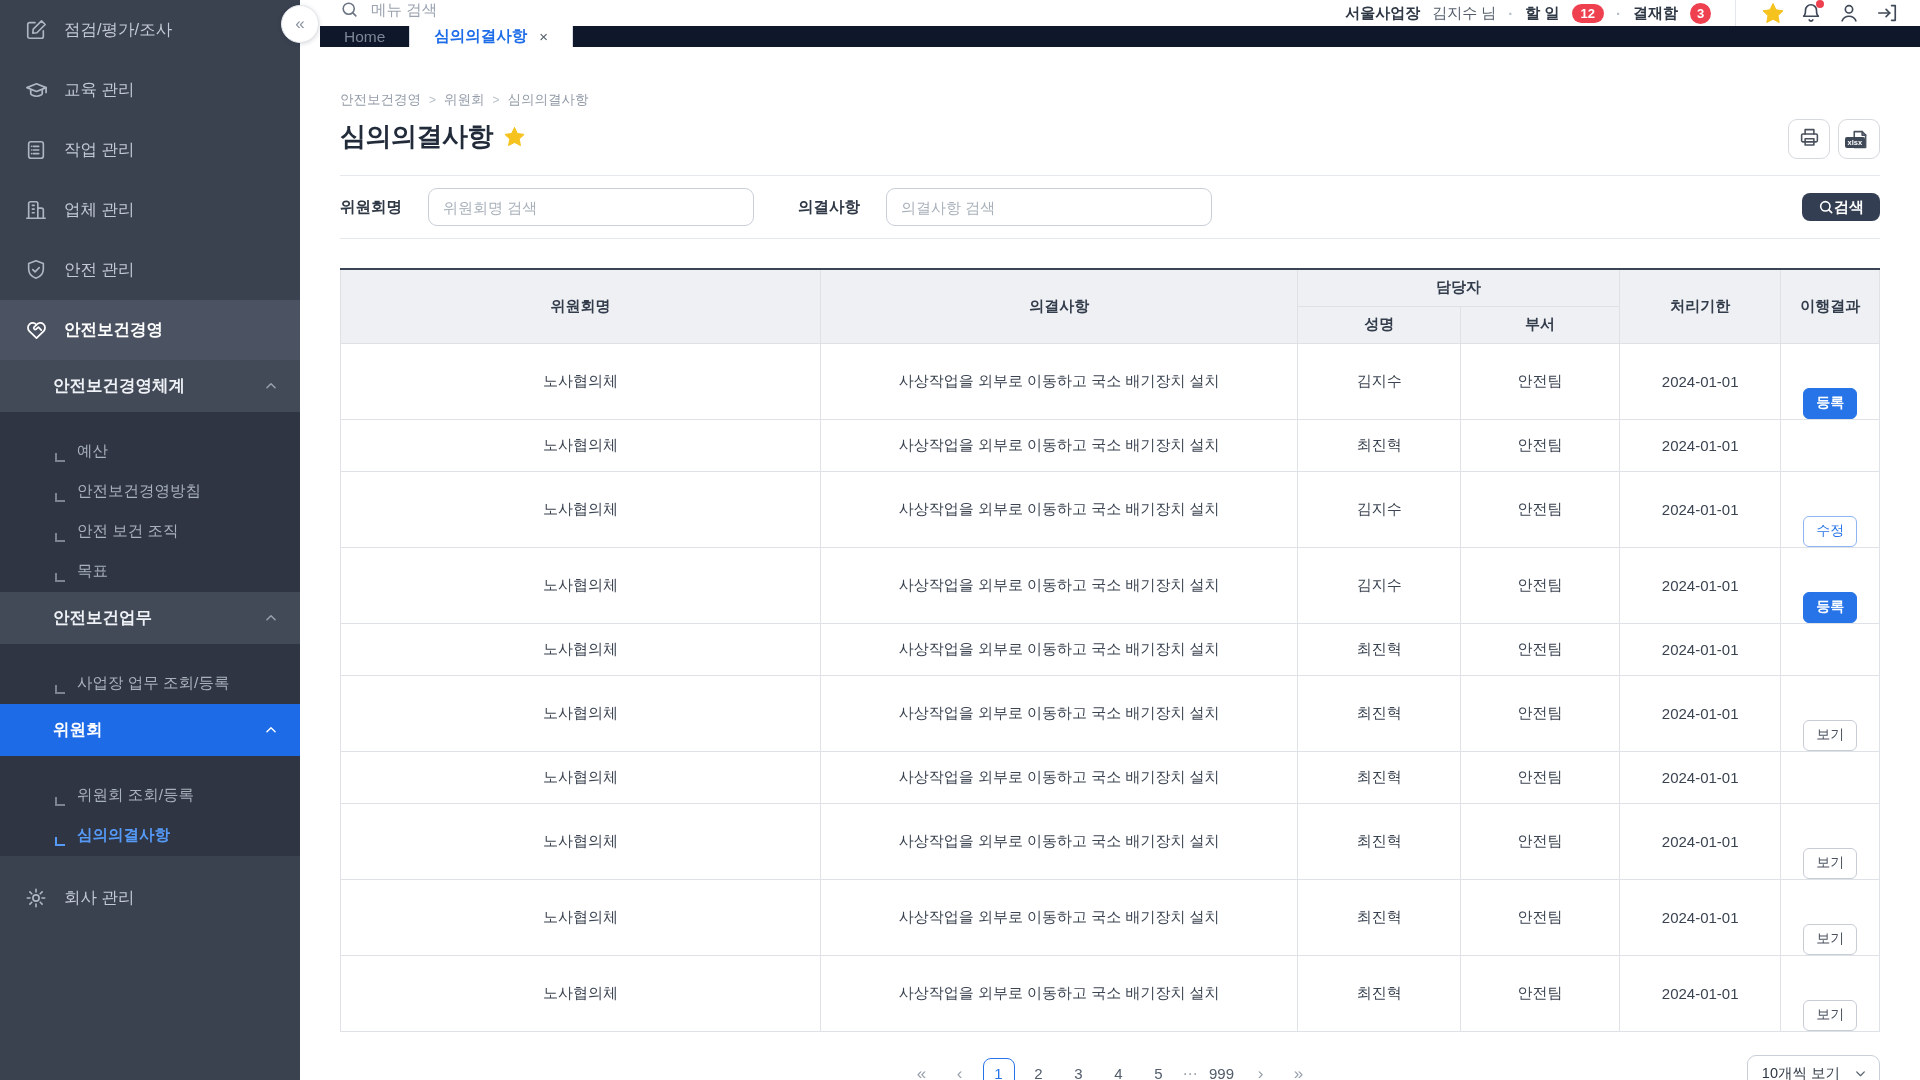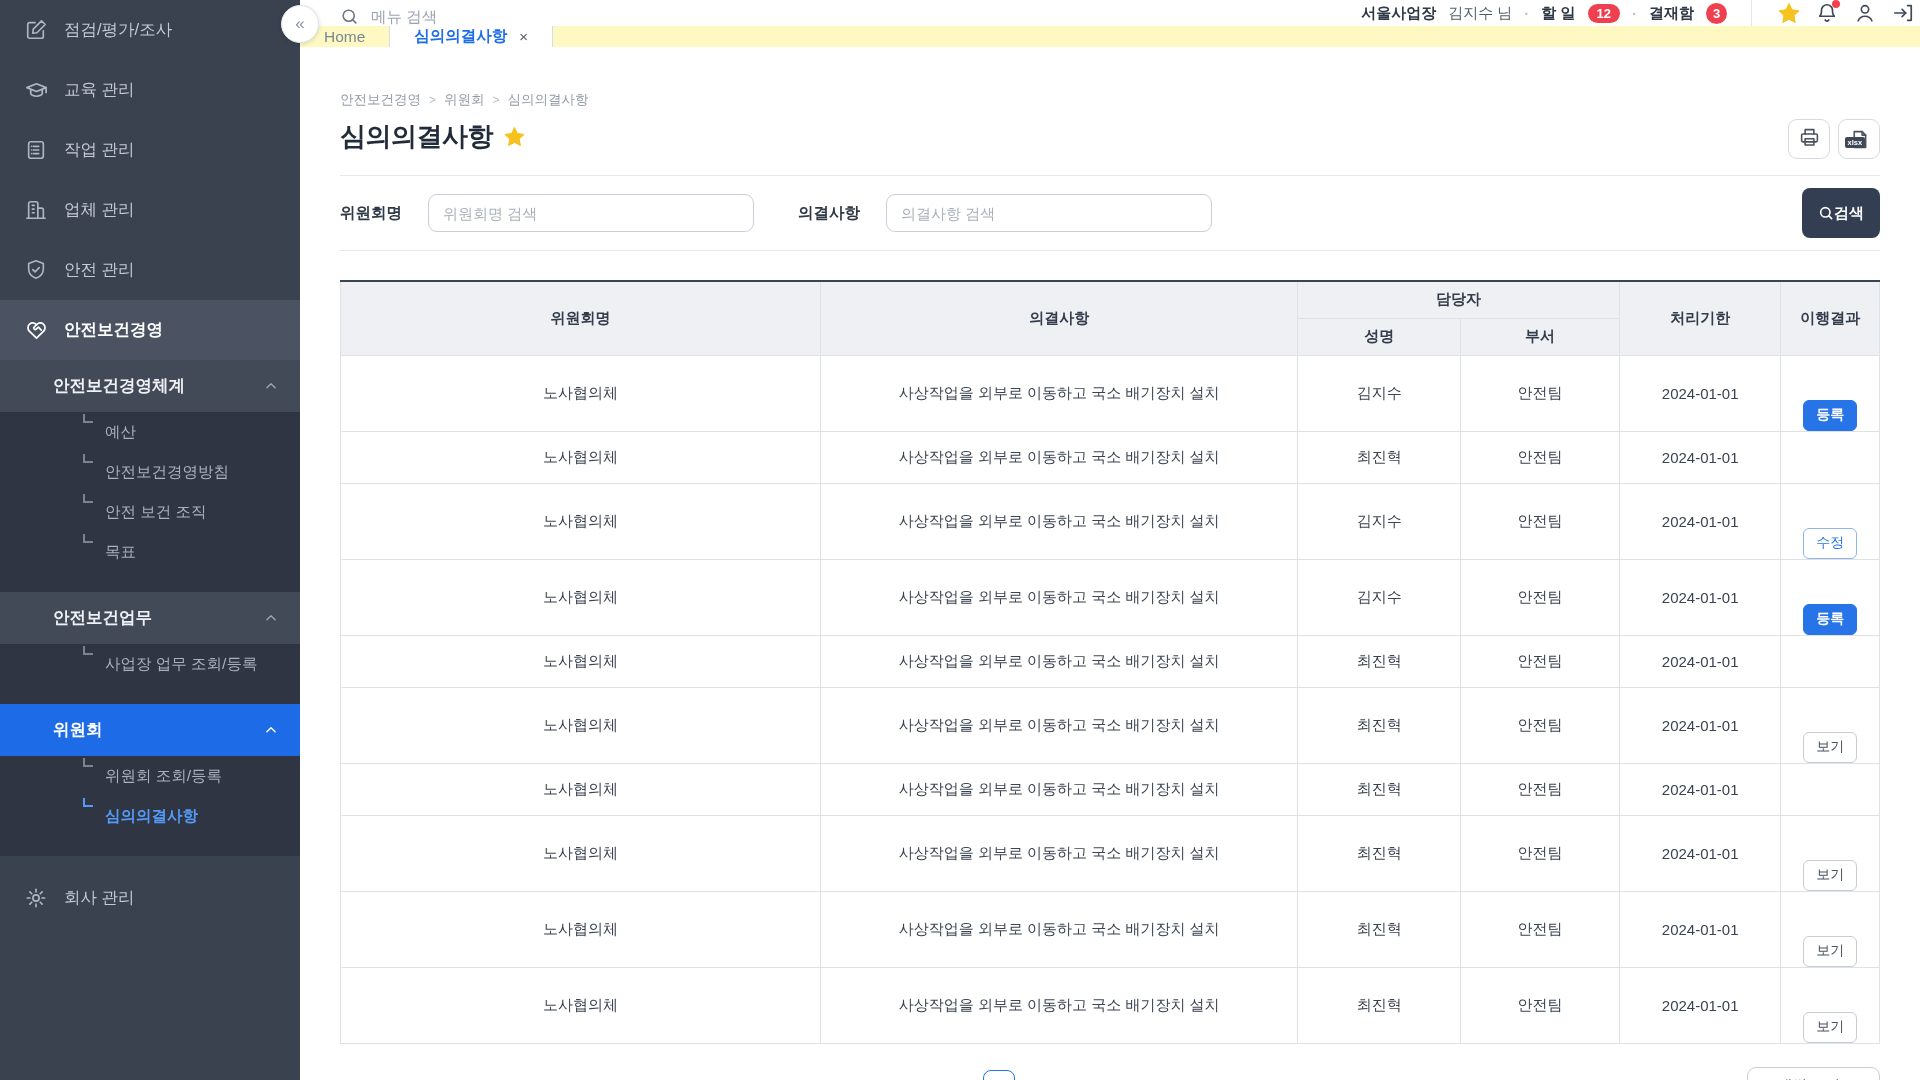--- a/index.html
+++ b/index.html
@@ -13,53 +13,53 @@
     color:#c3cad5; font-size:16.5px; cursor:pointer; }
   .side-item .sicon { width:24px; height:24px; display:flex; align-items:center; justify-content:center; color:#aeb6c3; }
   .side-item.active { background:#4b5362; color:#fff; font-weight:bold; }
   .side-item.active .sicon { color:#fff; }
   .section-header { height:52px; display:flex; align-items:center; justify-content:space-between;
     padding:0 22px 0 53px; background:#424a58; color:#eef1f5; font-size:16.5px; font-weight:bold; cursor:pointer; }
   .section-header .chev { color:#9aa3b0; display:flex; }
   .section-header.blue { background:#1e6be8; color:#fff; }
   .section-header.blue .chev { color:#fff; }
   .submenu { background:#2f3542; padding:10px 0; }
-  .submenu-item { height:40px; display:flex; align-items:flex-start; gap:12px; padding-left:83px;
+  .submenu-item { height:40px; display:flex; align-items:flex-end; gap:12px; padding-left:55px;
     color:#a9b1bd; font-size:15.5px; cursor:pointer; }
   .tree-glyph { width:10px; height:9px; border-left:2px solid #7b8490; border-bottom:2px solid #7b8490; margin-top:-8px; }
   .submenu-item.active { color:#559af7; font-weight:bold; }
   .submenu-item.active .tree-glyph { border-color:#559af7; }
   .side-item.bottom { margin-top:12px; }
 
   
   .main { flex:1; display:flex; flex-direction:column; background:#fff; }
 
   .collapse-btn { position:absolute; left:281px; top:5px; width:38px; height:38px; border-radius:50%;
     background:#fff; border:1px solid #e3e6ea; box-shadow:0 1px 4px rgba(30,40,60,.18); z-index:20;
     display:flex; align-items:center; justify-content:center; color:#8a93a0; font-size:17px; cursor:pointer; }
 
-  .topbar { height:56px; background:#fff; display:flex; align-items:flex-end; padding:0 4px 0 40px; }
+  .topbar { height:56px; background:#fff; display:flex; align-items:flex-start; padding:0 20px 0 40px; }
   .menu-search { display:flex; align-items:center; gap:12px; flex:1; }
   .menu-search .search-glyph { color:#6b7482; display:flex; }
   .menu-search input { border:none; outline:none; font-size:15.5px; color:#333; width:420px;
     font-family:"Liberation Sans","DejaVu Sans",sans-serif; }
   .menu-search input::placeholder { color:#9aa3af; }
   .topbar-right { display:flex; align-items:center; gap:12px; font-size:15px; color:#525c6a; }
   .site-name { font-weight:bold; color:#2f3845; }
   .dot-sep { color:#b9c0c9; font-weight:bold; }
   .count-label { font-weight:bold; color:#2f3845; }
   .badge-pill { background:#ef4050; color:#fff; font-size:13px; font-weight:bold; border-radius:11px;
     padding:3px 9px; line-height:1; }
   .badge-circle { background:#ef4050; color:#fff; font-size:13px; font-weight:bold; border-radius:50%;
     width:21px; height:21px; display:flex; align-items:center; justify-content:center; }
   .vert-div { width:1px; height:26px; background:#e3e6ea; margin:0 12px; }
   .tb-icon { width:26px; height:26px; display:flex; align-items:center; justify-content:center;
     color:#3f4856; cursor:pointer; position:relative; }
 
-  .tabbar { height:39px; background:#fef9c3; display:flex; align-items:stretch; }
+  .tabbar { height:39px; background:#0f172a; display:flex; align-items:stretch;margin-left:20px; }
   .tab { display:flex; align-items:center; gap:12px; padding:0 24px; font-size:15.5px; color:#7d8694;
     border-right:1px solid #d9dde2; cursor:pointer; }
   .tab.active { background:#fff; color:#1d6ce8; font-weight:bold; }
   .tab .tab-close { color:#555e6b; font-weight:normal; font-size:15px; cursor:pointer; }
 
   .content { flex:1; padding:44px 40px 0 40px; background:#fff; }
 
   .breadcrumb { display:flex; align-items:center; gap:8px; font-size:13.5px; color:#929ba7; }
   .crumb-sep { color:#b9c0c9; font-size:12px; }
 
@@ -71,21 +71,21 @@
   .icon-btn { width:42px; height:40px; border:1px solid #d6dade; border-radius:9px; background:#fff;
     display:flex; align-items:center; justify-content:center; color:#4a525e; cursor:pointer; }
 
   .filter-panel { margin-top:16px; border-top:1px solid #e5e8ec; border-bottom:1px solid #e5e8ec;
     padding:12px 0; display:flex; align-items:center; }
   .filter-label { font-size:15.5px; font-weight:bold; color:#2f3845; margin-right:26px; }
   .filter-input { width:326px; height:38px; border:1px solid #c9cfd8; border-radius:9px; padding:0 14px;
     font-size:15px; color:#333; outline:none; font-family:"Liberation Sans","DejaVu Sans",sans-serif; }
   .filter-input::placeholder { color:#a8b0ba; }
   .filter-gap { width:24px; }
-  .search-btn { margin-left:auto; height:50px; padding:0 16px; background:#333e52; color:#fff;
+  .search-btn { margin-left:auto; height:28px; padding:0 16px; background:#333e52; color:#fff;
     border:none; border-radius:8px; font-size:15px; font-weight:bold; display:flex; align-items:center;
     gap:0; cursor:pointer; font-family:"Liberation Sans","DejaVu Sans",sans-serif; }
 
   table.grid { width:100%; border-collapse:collapse; margin-top:29px; border-top:2px solid #3b4454; }
   table.grid th, table.grid td { border:1px solid #dee2e7; text-align:center; }
   table.grid th { background:#eef0f4; color:#333c4b; font-size:15px; font-weight:bold; height:37px; }
   table.grid td { height:52px; font-size:15px; color:#3a4351; background:#fff; }
   .action-btn { min-width:50px; height:31px; border-radius:6px; font-size:14px; cursor:pointer;
     font-family:"Liberation Sans","DejaVu Sans",sans-serif; padding:0 12px;margin-top:44px; }
   .action-btn:empty { display:none; }

